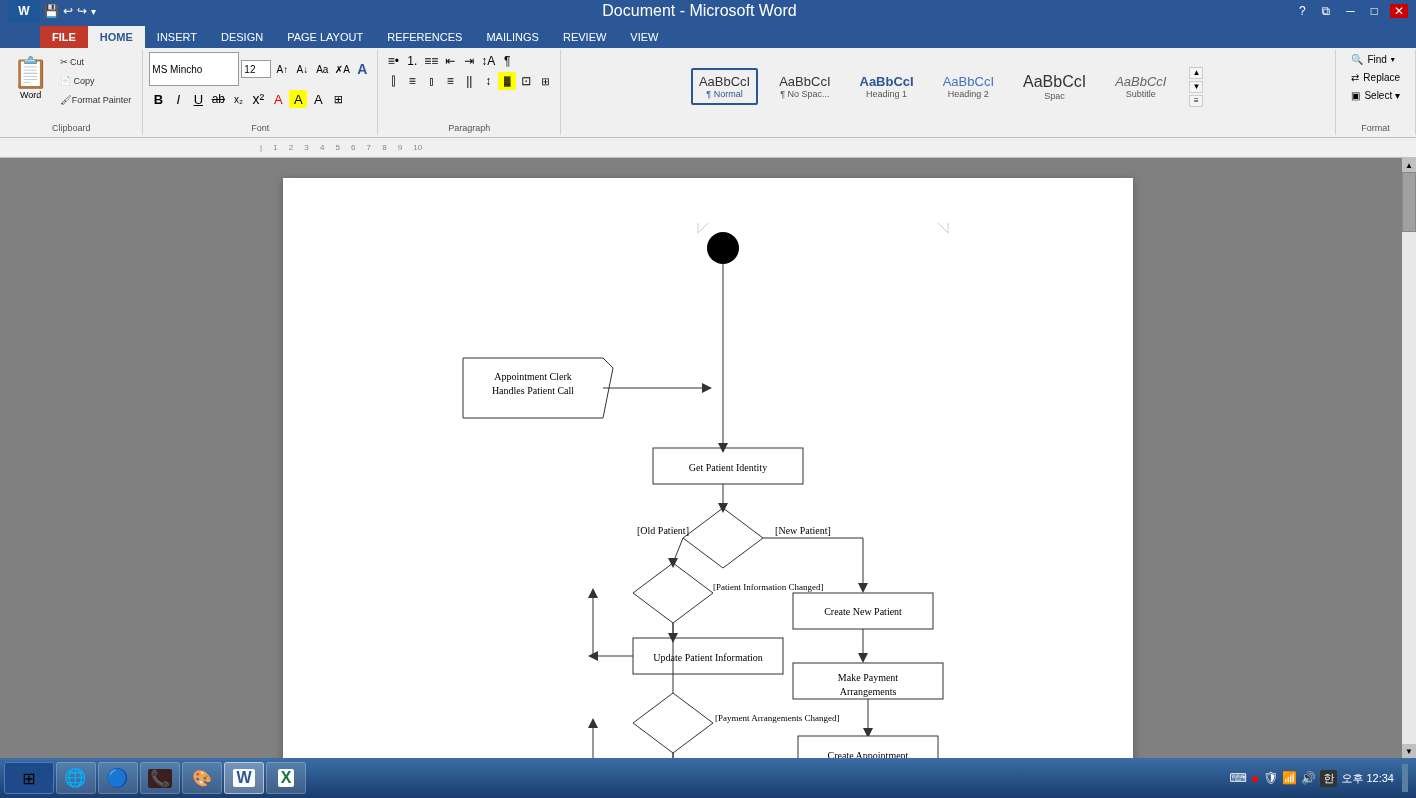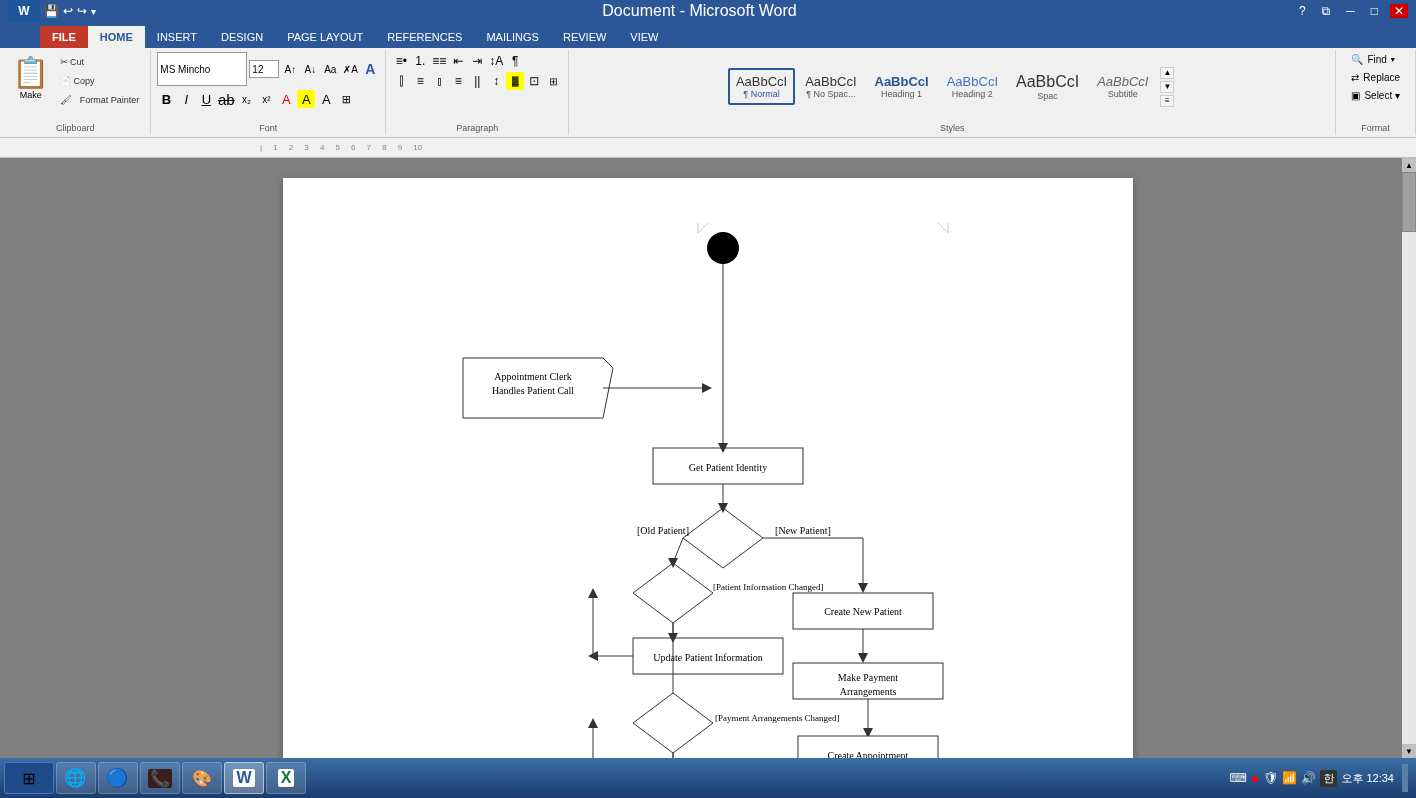--- a/index.html
+++ b/index.html
@@ -301,26 +301,26 @@
   <div class="ribbon-tab">VIEW</div>
 </div>
 
 <div class="ribbon">
 
   <div class="ribbon-group" style="padding: 2px 8px;">
     <div class="ribbon-group-content">
       <div style="display:flex; gap:4px; align-items:flex-start; padding-bottom:0;">
         <div style="display:flex;flex-direction:column;align-items:center;cursor:pointer;padding:2px 4px;">
           <span style="font-size:30px;">📋</span>
-          <span style="font-size:9px;">Make</span>
+          <span style="font-size:9px;">Word</span>
         </div>
         <div class="small-btns-col">
           <div class="ribbon-btn-small">✂ <span style="margin-left:2px;">Cut</span></div>
           <div class="ribbon-btn-small">📄 <span style="margin-left:2px;">Copy</span></div>
-          <div class="ribbon-btn-small">🖌 <span style="margin-left:8px; font-size:9px;">Format Painter</span></div>
+          <div class="ribbon-btn-small">🖌 <span style="margin-left:0; font-size:9px;">Format Painter</span></div>
         </div>
       </div>
     </div>
     <span class="ribbon-group-label">Clipboard</span>
   </div>
 
   <div class="ribbon-group" style="padding:2px 6px; min-width:200px;">
     <div style="display:flex; flex-direction:column; gap:2px; padding-bottom:12px; width:100%;">
       <div class="font-row">
         <input class="font-input" value="MS Mincho" style="">
@@ -328,23 +328,23 @@
         <div class="format-btn" style="font-size:10px;">A↑</div>
         <div class="format-btn" style="font-size:10px;">A↓</div>
         <div class="format-btn" style="font-size:10px;">Aa</div>
         <div class="format-btn" style="font-size:10px;">✗A</div>
         <div class="format-btn" style="color:#2b5797; font-size:14px; font-weight:bold;">A</div>
       </div>
       <div class="font-row">
         <div class="format-btn" style="font-weight:bold; font-size:13px;">B</div>
         <div class="format-btn" style="font-style:italic; font-size:13px;">I</div>
         <div class="format-btn" style="text-decoration:underline; font-size:13px;">U</div>
-        <div class="format-btn" style="text-decoration:line-through; font-size:15px;">ab</div>
+        <div class="format-btn" style="text-decoration:line-through; font-size:12px;">ab</div>
         <div class="format-btn" style="font-size:10px;">x₂</div>
-        <div class="format-btn" style="font-size:10px;text-align:right;">x²</div>
+        <div class="format-btn" style="font-size:14px;text-align:right;">x²</div>
         <div class="format-btn" style="font-size:13px; color:#e00;">A</div>
         <div class="format-btn" style="font-size:13px; background:#ff0;">A</div>
         <div class="format-btn" style="font-size:13px;">A</div>
         <div class="format-btn" style="font-size:11px;">⊞</div>
       </div>
     </div>
     <span class="ribbon-group-label">Font</span>
   </div>
 
   <div class="ribbon-group" style="padding:2px 6px;">
@@ -367,21 +367,21 @@
         <div class="format-btn">↕</div>
         <div class="format-btn" style="background:#ffff00; font-size:9px;">▓</div>
         <div class="format-btn">⊡</div>
         <div class="format-btn" style="font-size:10px;">⊞</div>
       </div>
     </div>
     <span class="ribbon-group-label">Paragraph</span>
   </div>
 
   <div class="ribbon-group" style="padding:2px 4px; flex:1;">
-    <div style="display:flex; align-items:center; padding-bottom:12px; gap:2px; flex:1; overflow:hidden;">
+    <div style="display:flex; align-items:center; padding-bottom:12px; gap:13px; flex:1; overflow:hidden;">
 
       <div class="style-item active">
         <div style="font-size:13px; color:#333;">AaBbCcI</div>
         <div style="font-size:9px; color:#2b5797;">¶ Normal</div>
       </div>
 
       <div class="style-item">
         <div style="font-size:13px; color:#333;">AaBbCcI</div>
         <div style="font-size:9px; color:#555;">¶ No Spac...</div>
       </div>
@@ -404,21 +404,20 @@
       <div class="style-item">
         <div style="font-size:13px; color:#666; font-style:italic;">AaBbCcI</div>
         <div style="font-size:9px; color:#555;">Subtitle</div>
       </div>
       <div class="style-scroll-btn">
         <div class="style-scroll-arrow">▲</div>
         <div class="style-scroll-arrow">▼</div>
         <div class="style-scroll-arrow">≡</div>
       </div>
     </div>
-    <span class="ribbon-group-label">Styles</span>
   </div>
 
   <div class="ribbon-group" style="padding:2px 6px; min-width:80px;">
     <div style="display:flex; flex-direction:column; gap:3px; padding-bottom:12px;">
       <div class="edit-btn">
         <span>🔍</span>
         <span>Find</span>
         <span style="font-size:8px;">▾</span>
       </div>
       <div class="edit-btn">

